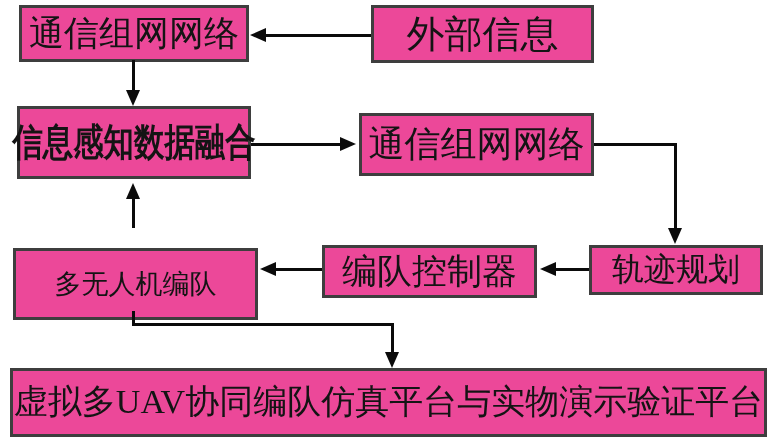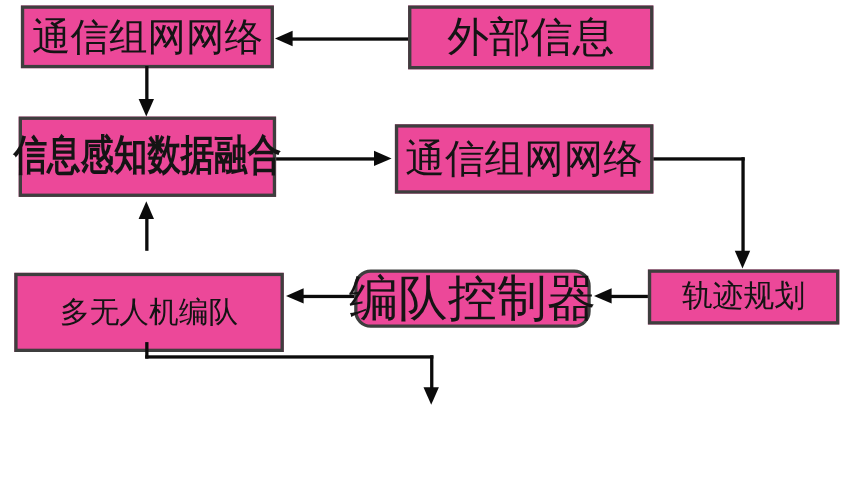--- a/index.html
+++ b/index.html
@@ -62,28 +62,31 @@
   </div>
 
   <div class="node" style="left:359px; top:113px; width:235px; height:63px; font-size:36px;">
     <span>通信组网网络</span>
   </div>
 
   <div class="node" style="left:13px; top:227px; width:245px; height:72px; font-size:27px;margin-top:21px;">
     <span>多无人机编队</span>
   </div>
 
-  <div class="node" style="left:322px; top:245px; width:215px; height:53px; font-size:45px;border-radius:15px;">
+  <div class="node" style="left:322px; top:245px; width:215px; height:53px; font-size:35px;">
     <span>编队控制器</span>
   </div>
 
-  <div class="node" style="left:589px; top:245px; width:174px; height:50px; font-size:28px;">
+  <div class="node" style="left:589px; top:245px; width:174px; height:50px; font-size:32px;">
     <span>轨迹规划</span>
   </div>
 
+  <div class="node" style="left:10px; top:368px; width:757px; height:69px; font-size:34px;">
+    <span>虚拟多UAV协同编队仿真平台与实物演示验证平台</span>
+  </div>
 
   <div class="line" style="left:264px; top:34px; width:107px; height:3px;"></div>
   <div class="arr arr-left" style="left:250px; top:28px;"></div>
 
   <div class="line" style="left:132px; top:60px; width:3px; height:32px;"></div>
   <div class="arr arr-down" style="left:126px; top:90px;"></div>
 
   <div class="line" style="left:251px; top:143px; width:90px; height:3px;"></div>
   <div class="arr arr-right" style="left:340px; top:137px;"></div>
 

